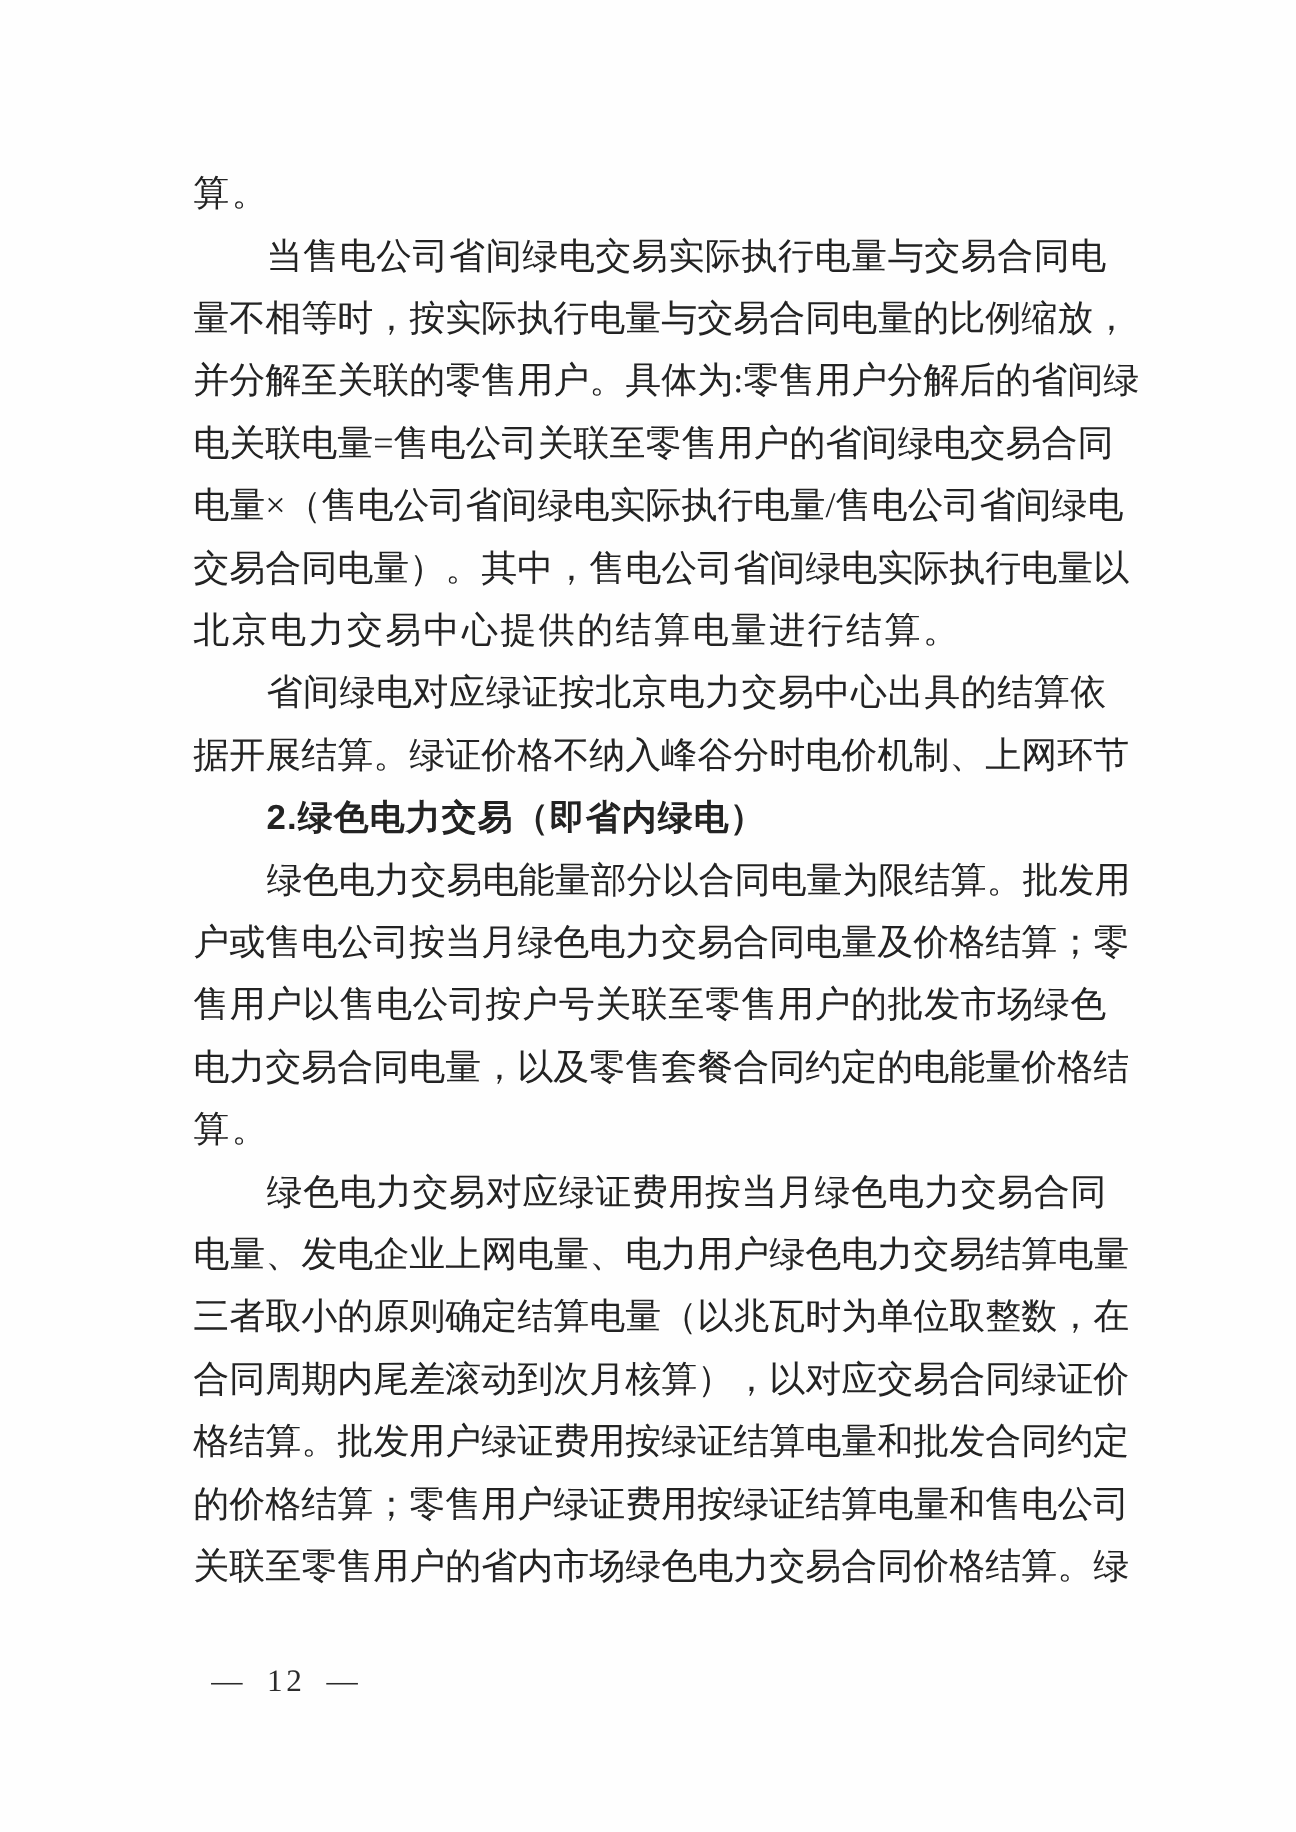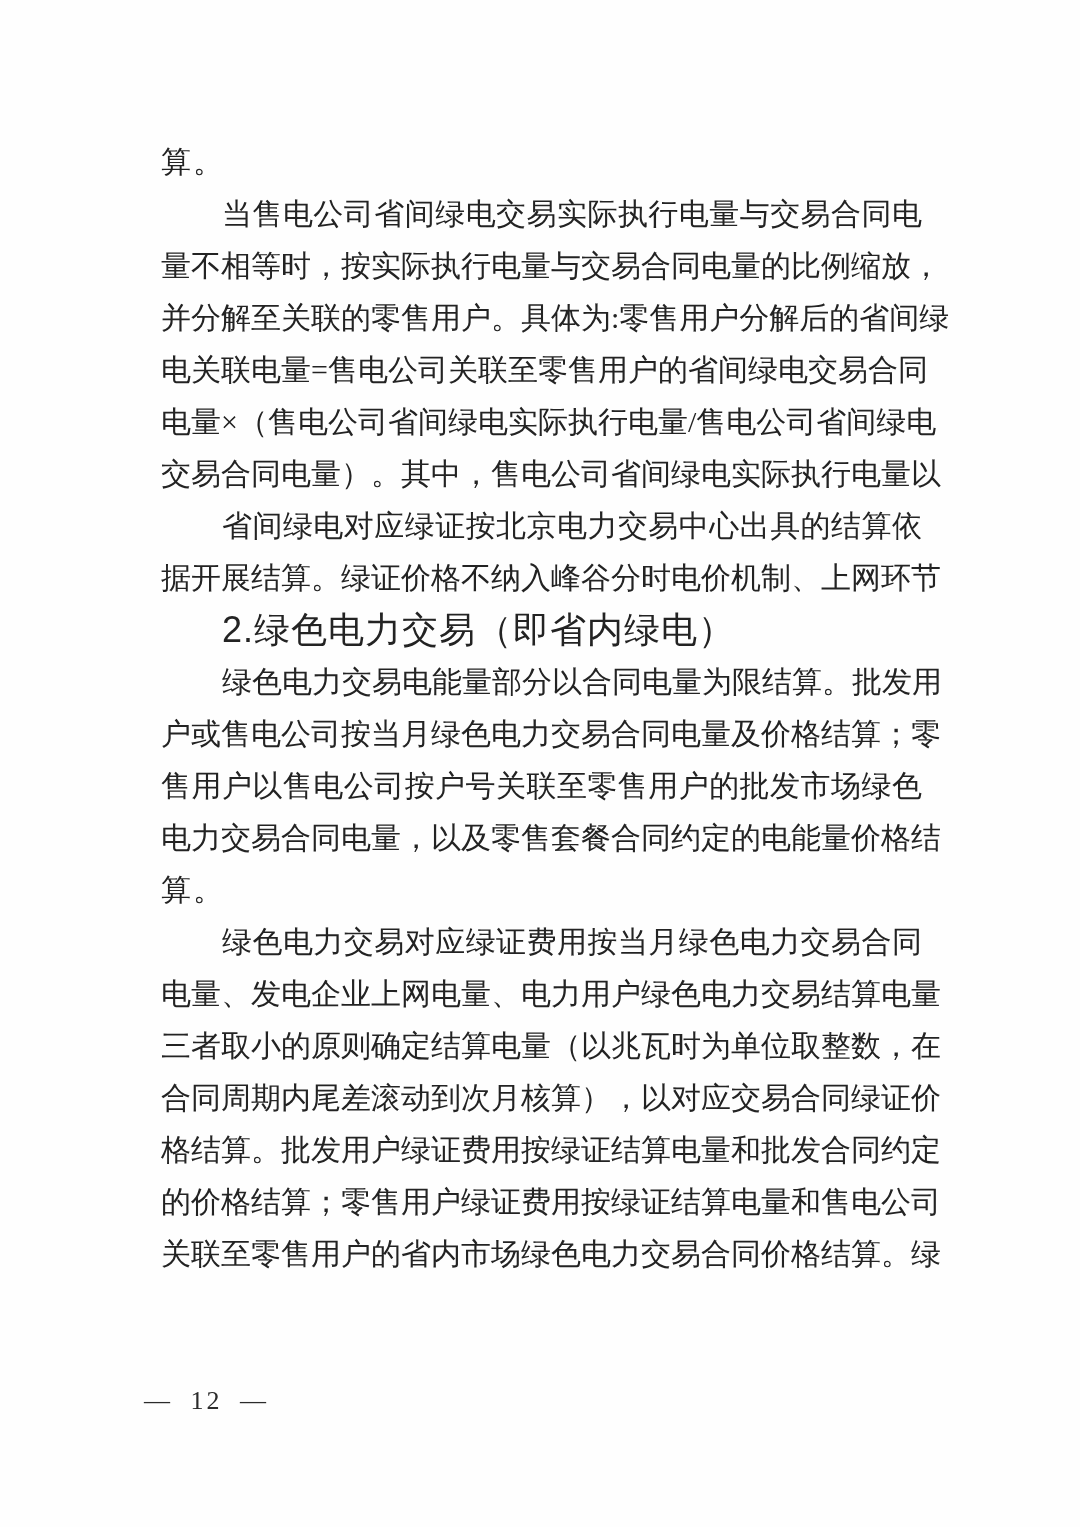--- a/index.html
+++ b/index.html
@@ -28,27 +28,27 @@
   }
   .line.stretch {
     display: flex;
     justify-content: space-between;
     align-items: baseline;
     letter-spacing: 0;
   }
   .line.indent { padding-left: 61px; }
   .line.bold {
     font-family: "Liberation Sans", sans-serif;
-    font-weight: 400;
-    font-size: 36px;
+    font-weight: 700;
+    font-size: 29px;
     letter-spacing: 1px;
   }
   .footer {
     position: absolute;
-    left: 144px;
+    left: 176px;
     top: 1381px;
     height: 40px;
     line-height: 40px;
   }
   .pagenum {
     font-size: 26px;
     letter-spacing: 3px;
     word-spacing: 8px;
     color: #2b2b2b;
   }
@@ -219,20 +219,21 @@
         <span>绿</span>
         <span>电</span>
         <span>实</span>
         <span>际</span>
         <span>执</span>
         <span>行</span>
         <span>电</span>
         <span>量</span>
         <span>以</span>
       </div>
+      <div class="line">北京电力交易中心提供的结算电量进行结算。</div>
       <div class="line indent stretch">
         <span>省</span>
         <span>间</span>
         <span>绿</span>
         <span>电</span>
         <span>对</span>
         <span>应</span>
         <span>绿</span>
         <span>证</span>
         <span>按</span>

